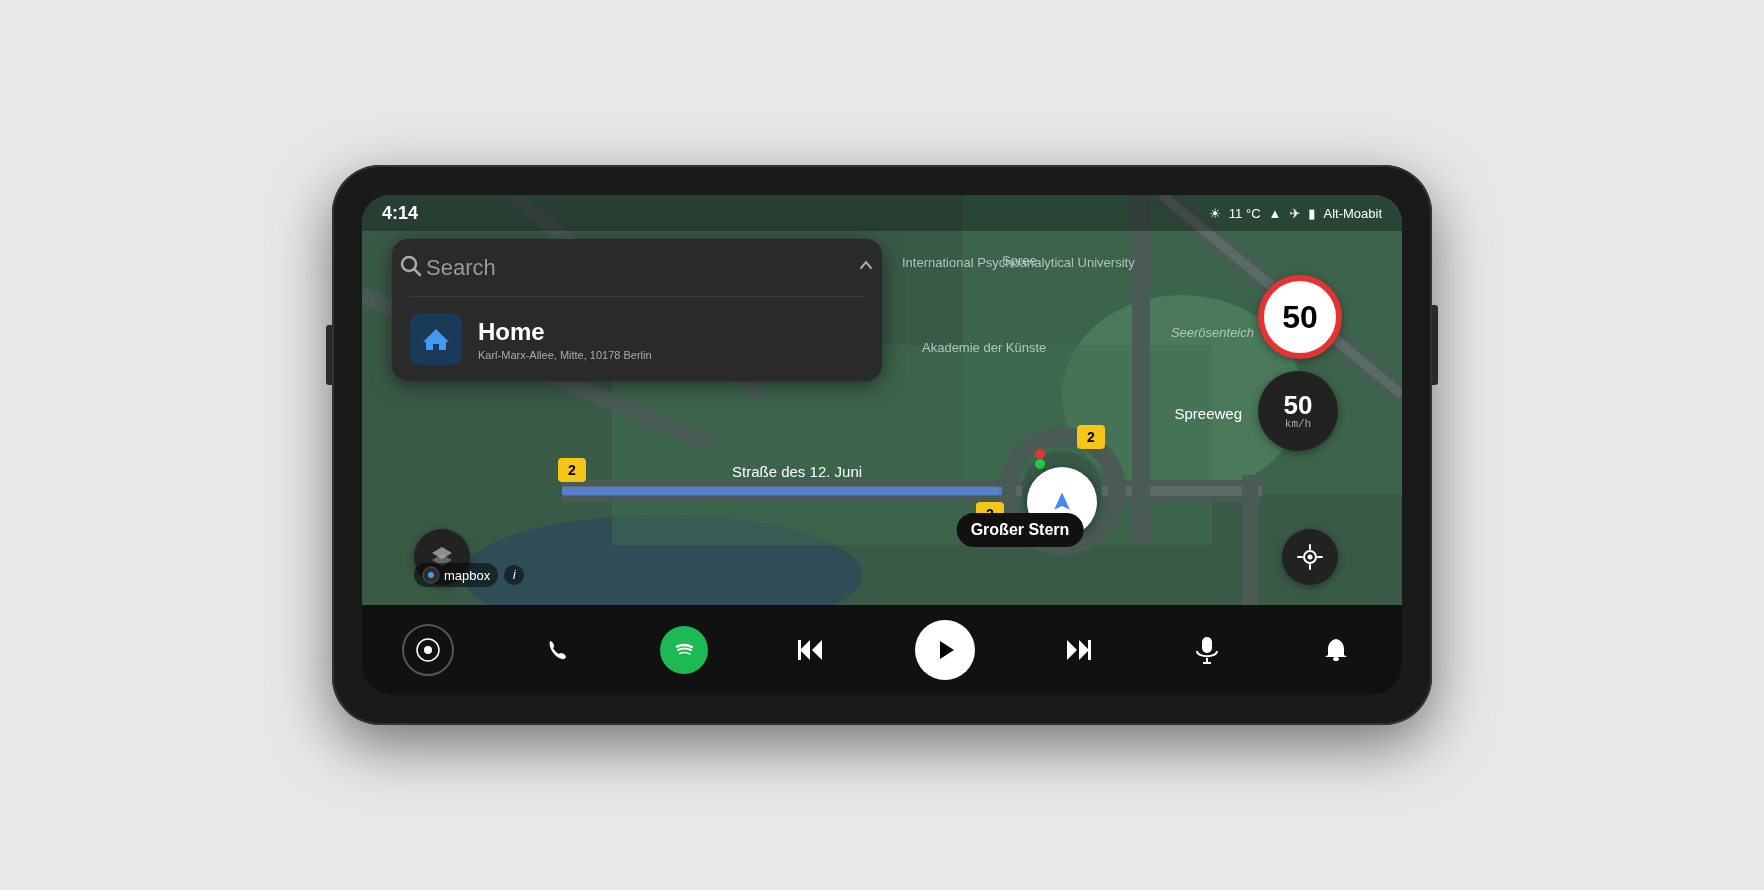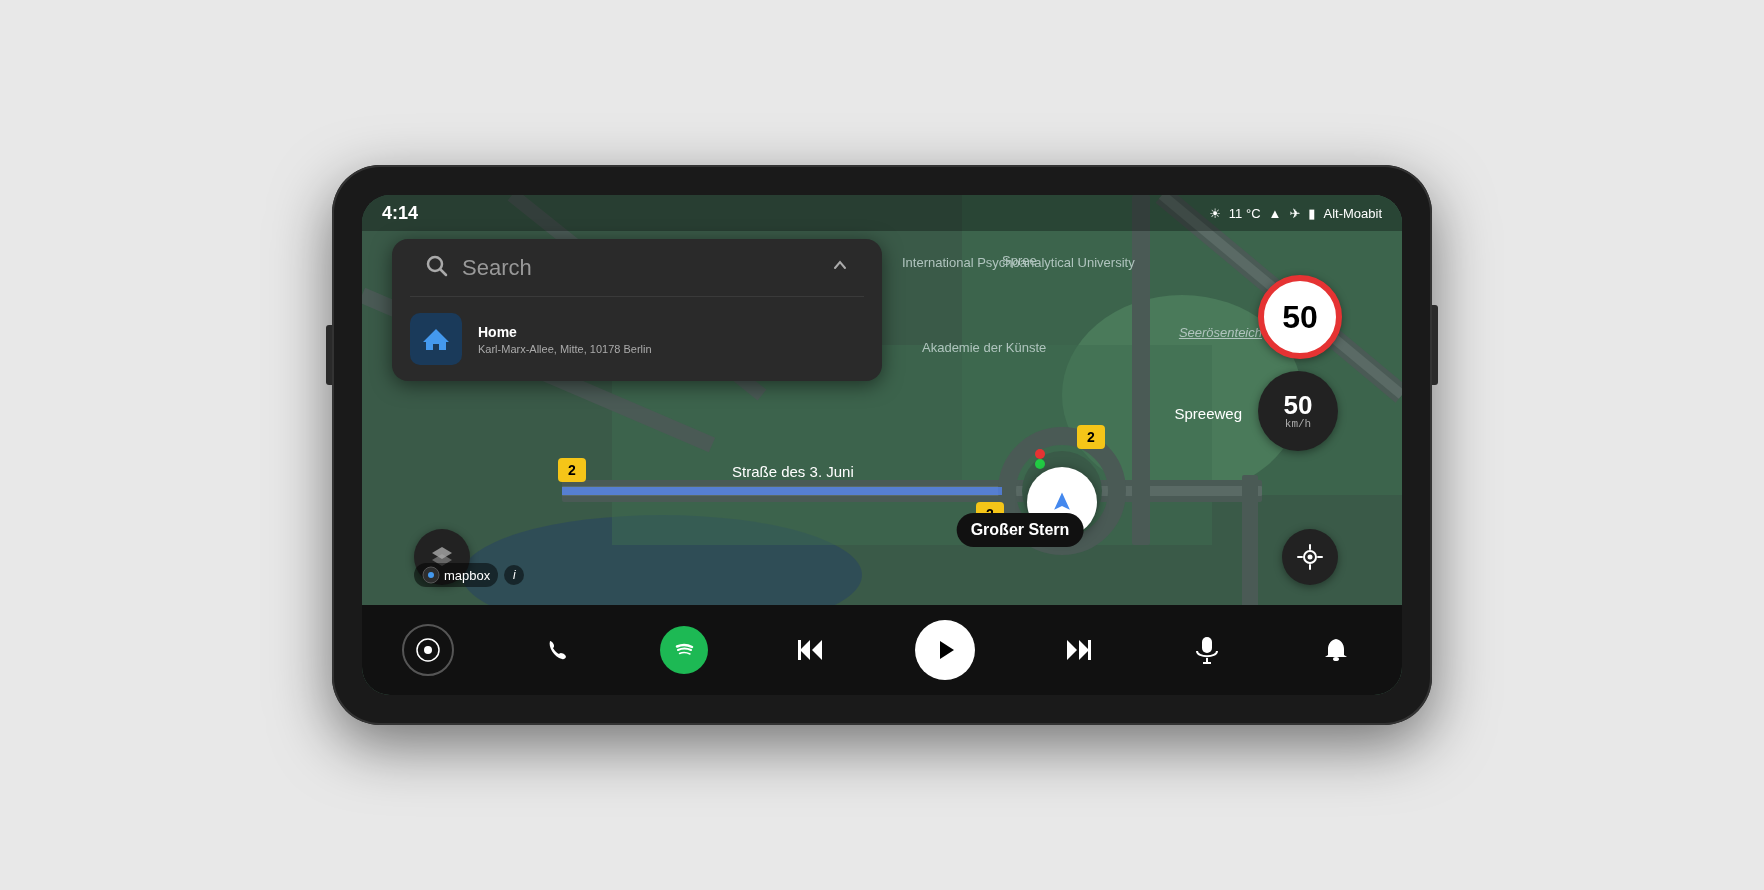--- a/index.html
+++ b/index.html
@@ -97,22 +97,22 @@
       width: 490px;
       background: #2a2a2a;
       border-radius: 16px;
       z-index: 200;
       overflow: hidden;
       box-shadow: 0 4px 20px rgba(0,0,0,0.5);
     }
     .search-bar {
       display: flex;
       align-items: center;
-      padding: 14px 32px;
-      gap: 14px;
+      padding: 14px 6px;
+      gap: 4px;
     }
     .search-icon-wrap {
       color: #aaa;
       font-size: 20px;
     }
     .search-input-text {
       flex: 1;
       color: #999;
       font-size: 22px;
     }
@@ -135,21 +135,21 @@
       width: 52px;
       height: 52px;
       background: #1a3a5a;
       border-radius: 10px;
       display: flex;
       align-items: center;
       justify-content: center;
     }
     .result-text .result-title {
       color: white;
-      font-size: 14px;
+      font-size: 24px;
       font-weight: bold;
     }
     .result-text .result-subtitle {
       color: #aaa;
       font-size: 11px;
       margin-top: 3px;
     }
 
     
     .speed-limit-sign {
@@ -445,29 +445,29 @@
         <span>Alt-Moabit</span>
       </div>
     </div>
 
     <div class="map-label" style="top: 60px; left: 540px;">
       <span>International Psychoanalytical University</span>
     </div>
     <div class="map-label" style="top: 58px; left: 640px;">
       <span>Spree</span>
     </div>
-    <div class="map-label" style="top: 130px; right: 140px; text-decoration: underline;">
+    <div class="map-label" style="top: 130px; right: 148px;">
       <span style="font-style:italic;">Seerösenteich</span>
     </div>
     <div class="map-label" style="top: 145px; left: 560px;">
       <span>Akademie der Künste</span>
     </div>
 
     <div class="road-label" style="top: 268px; left: 370px;">
-      <span>Straße des 3. Juni</span>
+      <span>Straße des 12. Juni</span>
     </div>
     <div class="road-label" style="top: 210px; right: 160px;">
       <span>Spreeweg</span>
     </div>
 
     <div class="route-badge" style="top: 263px; left: 196px;">2</div>
     <div class="route-badge" style="top: 307px; left: 614px;">2</div>
     <div class="route-badge" style="top: 230px; left: 715px;">2</div>
 
     <div class="traffic-dot" style="background:#e53333; top: 254px; left: 673px;"></div>

